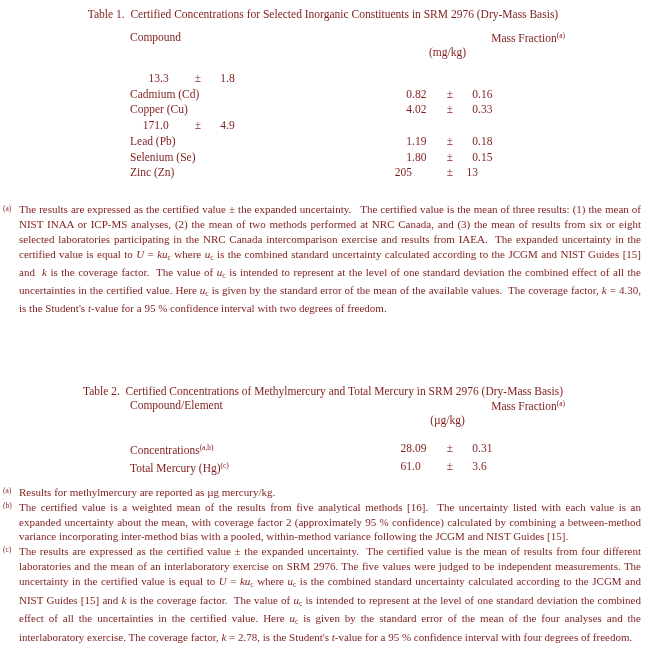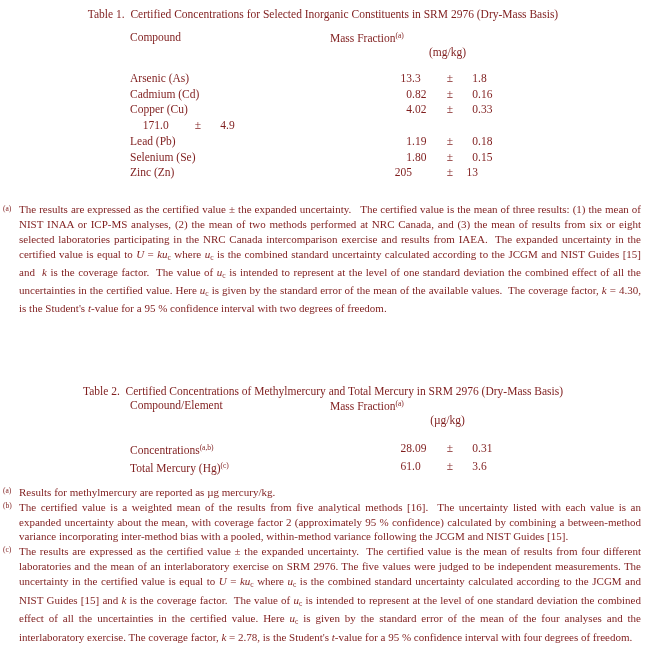--- a/index.html
+++ b/index.html
@@ -12,21 +12,21 @@
     overflow:hidden;
   }
   .t-title{
     position:absolute;left:0;right:0;
     text-align:center;
     font-size:11.5px;
     white-space:pre-wrap;
   }
   .t-head{position:absolute;left:0;right:0;height:14px;}
   .col1h{position:absolute;left:130px;font-size:11.5px;}
-  .col2h{position:absolute;left:330px;width:235px;text-align:left;font-size:11.5px;}
+  .col2h{position:absolute;left:330px;width:235px;text-align:right;font-size:11.5px;}
   .t-unit{position:absolute;left:330px;width:235px;text-align:center;font-size:11.5px;}
   .t-rows{position:absolute;left:0;right:0;}
   .trow{display:flex;padding-left:130px;font-size:11.5px;}
   .t1 .trow{line-height:15.7px;}
   .t2 .trow{line-height:16px;}
   .cell-label{width:252px;flex:0 0 252px;}
   .num{white-space:nowrap;}
   .num .num-int{display:inline-block;width:30px;text-align:right;}
   .num .num-frac{display:inline-block;width:24px;text-align:left;}
   .num.unc .num-int{width:14px;}
@@ -51,21 +51,20 @@
   <div class="t-title" style="top:8px;">Table 1.  Certified Concentrations for Selected Inorganic Constituents in SRM 2976 (Dry-Mass Basis)</div>
 
   <div class="t-head" style="top:31px;">
     <span class="col1h">Compound</span>
     <span class="col2h"><span>Mass Fraction</span><span class="rt-sup">(a)</span></span>
   </div>
   <div class="t-unit" style="top:46px;">(mg/kg)</div>
 
   <div class="t-rows t1" style="top:71px;">
     <div class="trow">
-      <span class="cell-label">Arsenic (As)</span>
       <span class="num"><span class="num-int">13</span><span class="num-frac">.3</span></span>
       <span class="pm">±</span>
       <span class="num unc"><span class="num-int">1</span><span class="num-frac">.8</span></span>
     </div>
     <div class="trow">
       <span class="cell-label">Cadmium (Cd)</span>
       <span class="num"><span class="num-int">0</span><span class="num-frac">.82</span></span>
       <span class="pm">±</span>
       <span class="num unc"><span class="num-int">0</span><span class="num-frac">.16</span></span>
     </div>

